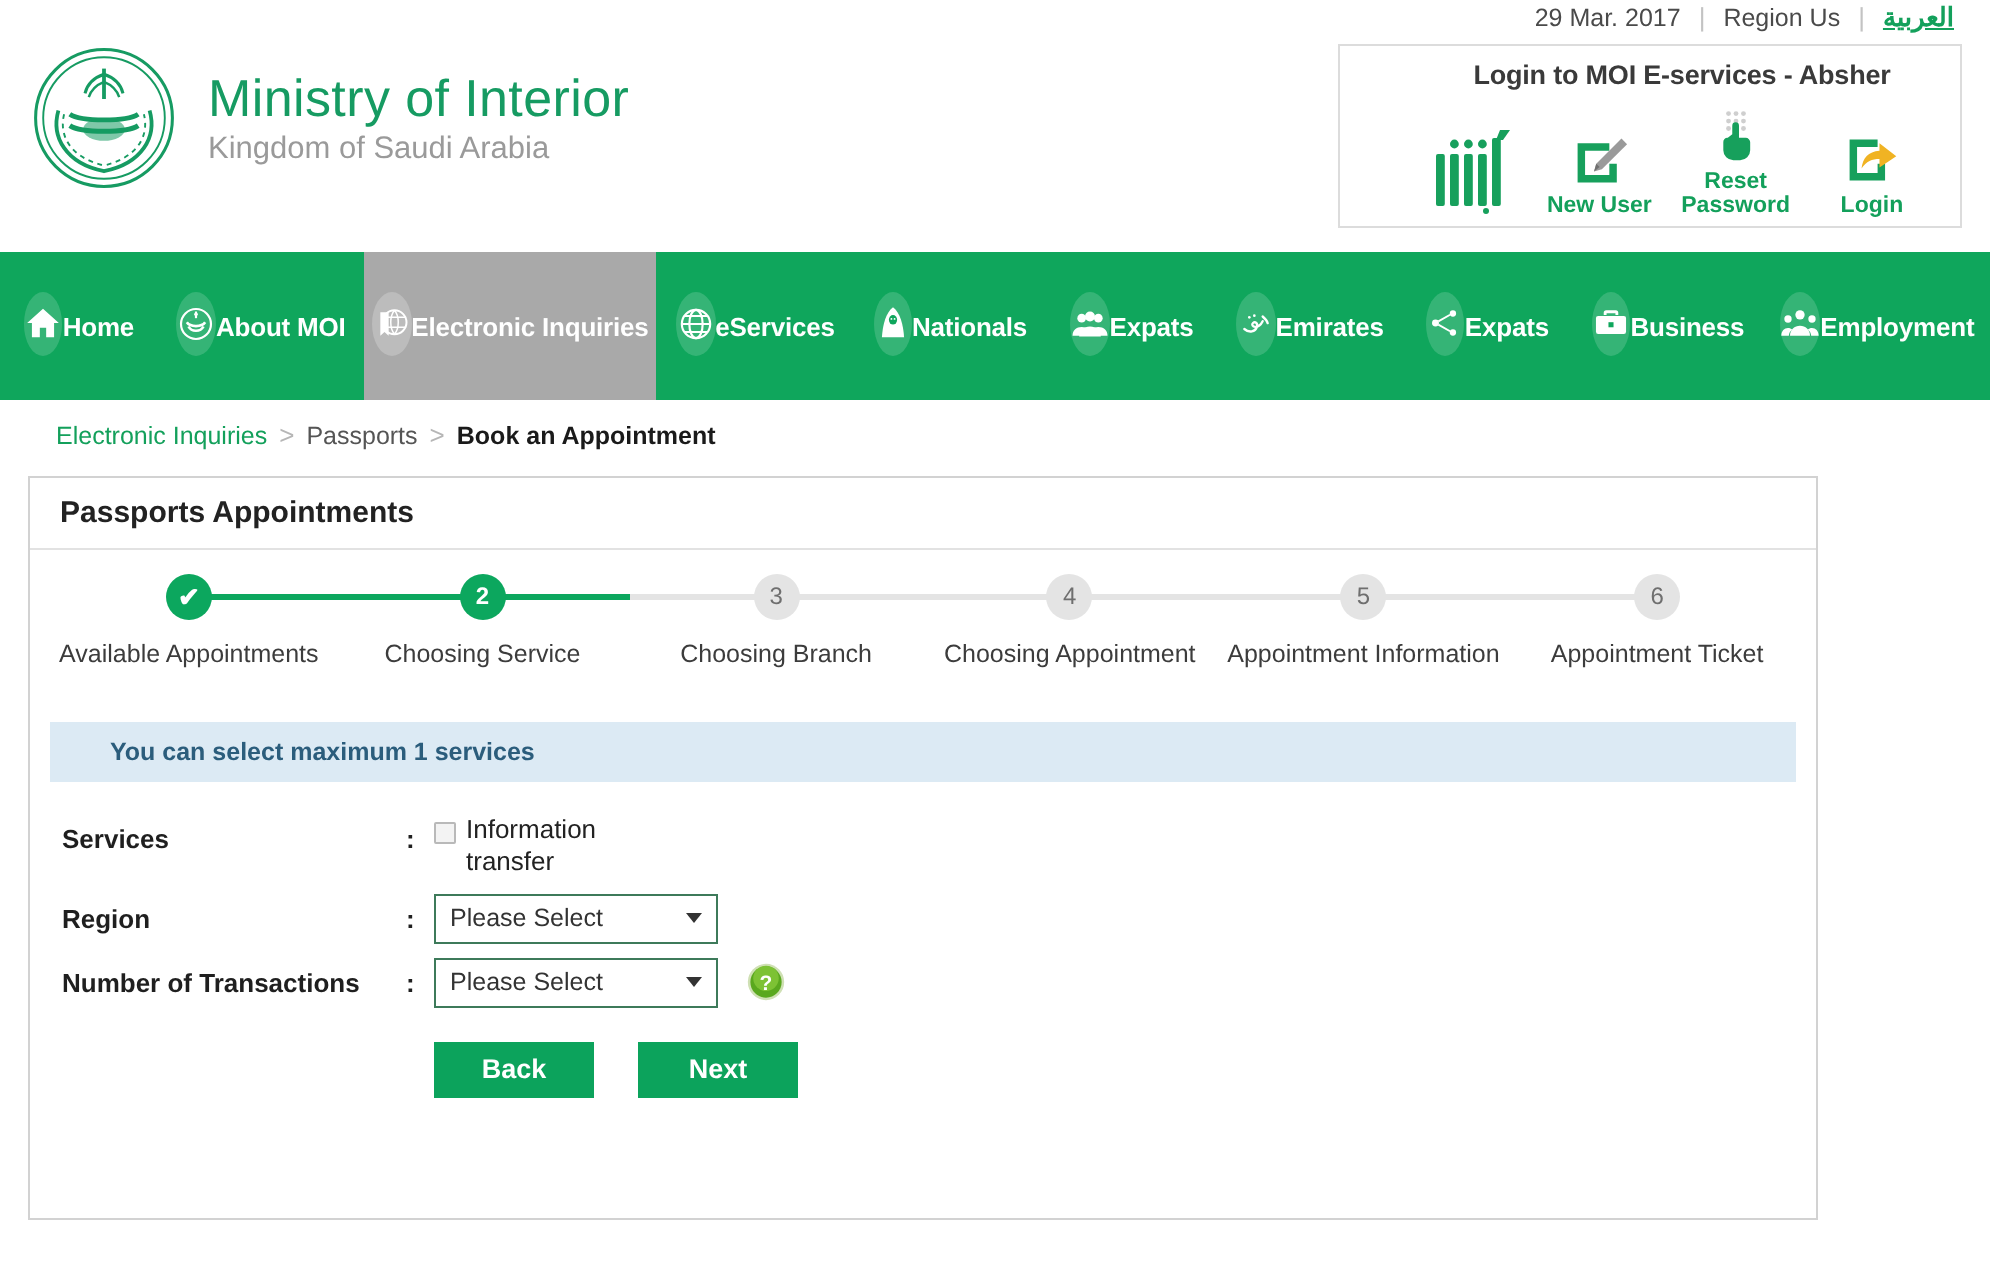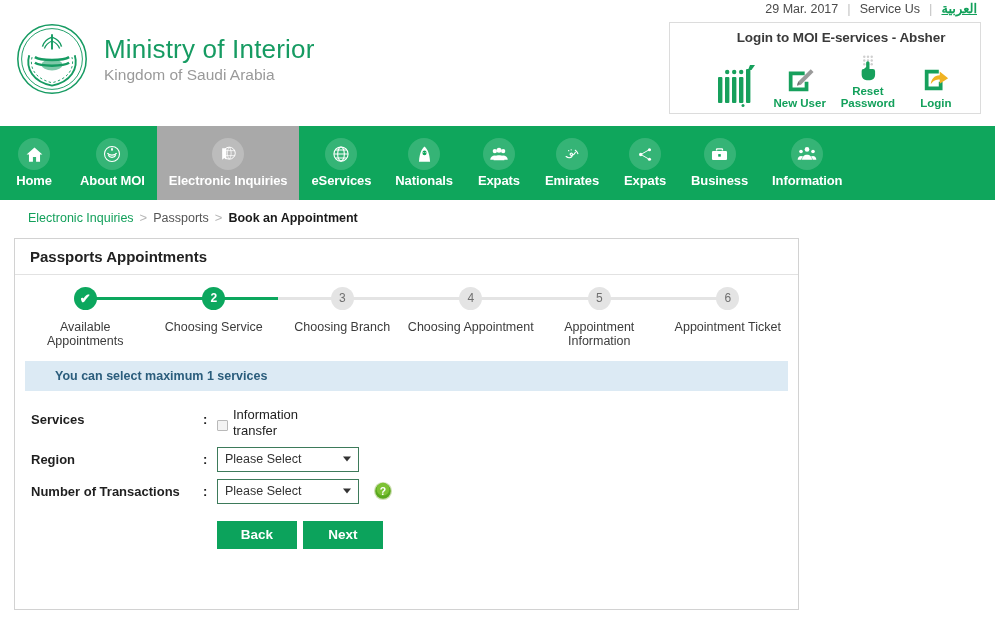--- a/index.html
+++ b/index.html
@@ -51,21 +51,21 @@
   .absher-item { text-align: center; width: 76px; }
   .absher-item .ico { height: 34px; display:flex; align-items:flex-end; justify-content:center; }
   .absher-item .lbl { font-size: 11.5px; font-weight: bold; color: #13a05b; margin-top: 3px; }
 
   
   .nav {
     position: absolute; top: 126px; left: 0; width: 995px; height: 74px;
     background: #0FA65C; display: flex; align-items: stretch;
   }
   .nav-item {
-    display: flex; flex-direction: column; align-items: center; justify-content: center;
+    display: flex; flex-direction: row; align-items: center; justify-content: center;
     padding: 0 12px; min-width: 68px; cursor: pointer; position: relative;
   }
   .nav-item.active { background: #a9a9a9; }
   .nav-icon {
     width: 32px; height: 32px; border-radius: 50%;
     background: rgba(255,255,255,0.16);
     display:flex; align-items:center; justify-content:center; margin-bottom: 3px;
   }
   .nav-item.active .nav-icon { background: rgba(255,255,255,0.22); }
   .nav-label { color: #fff; font-size: 13px; font-weight: bold; white-space: nowrap; letter-spacing: -0.1px; }
@@ -77,21 +77,21 @@
     font-size: 12.5px; display: flex; align-items: center; gap: 6px;
   }
   .bc-link { color: #13a05b; text-decoration: none; }
   .bc-link.plain { color: #555; }
   .bc-sep { color: #b6b6b6; font-size: 13px; }
   .bc-current { color: #1a1a1a; font-weight: bold; }
 
   
   .panel {
     position: absolute; top: 238px; left: 14px;
-    width: 785px; height: 372px;
+    width: 895px; height: 372px;
     border: 1px solid #d2d2d2; background: #fff;
   }
   .panel-header {
     height: 36px; border-bottom: 1px solid #e2e2e2;
     display: flex; align-items: center; padding-left: 15px;
     font-size: 15px; font-weight: bold; color: #222;
   }
 
   
   .stepper { position: relative; height: 72px; margin: 12px 6px 0 6px; }
@@ -124,55 +124,55 @@
   
   .form { margin: 16px 0 0 16px; }
   .form-row { display: flex; align-items: flex-start; margin-bottom: 7px; }
   .form-label {
     width: 172px; font-size: 13px; font-weight: bold; color: #1f1f1f;
     padding-top: 5px;
   }
   .form-colon { width: 14px; font-size: 13px; font-weight: bold; color: #1f1f1f; padding-top: 5px; }
   .form-field { display: flex; align-items: center; }
 
-  .chk-wrap { display: flex; align-items: center; max-width: 80px; }
+  .chk-wrap { display: flex; align-items: flex-start; max-width: 80px; }
   .chk {
     width: 11px; height: 11px; border: 1px solid #b9b9b9; background: #f3f3f3;
     margin-top: 4px; margin-right: 5px; flex: 0 0 11px; border-radius: 1px;
   }
   .chk-label { font-size: 13px; color: #222; line-height: 1.26; }
 
   .select {
     width: 142px; height: 25px; border: 1px solid #3d7a5a; background: #fff;
     font-size: 12.5px; color: #333; display: flex; align-items: center;
     padding: 0 16px 0 7px; position: relative; border-radius: 0;
   }
   .select .arrow {
     position: absolute; right: 7px; top: 50%; transform: translateY(-50%);
     width: 0; height: 0; border-left: 4px solid transparent; border-right: 4px solid transparent;
     border-top: 5px solid #333;
   }
   .help-icon { margin-left: 14px; width: 20px; height: 20px; }
 
-  .btn-row { margin-top: 17px; margin-left: 186px; display: flex; gap: 6px; }
+  .btn-row { margin-top: 17px; margin-left: 186px; display: flex; gap: 22px; }
   .btn {
     background: #0CA35C; color: #fff; border: 0;
     width: 80px; height: 28px; font-size: 13.5px; font-weight: bold;
     font-family: "Liberation Sans", sans-serif; cursor: pointer; border-radius: 0;
   }
 </style>
 </head>
 <body>
 
 <div class="page">
 
   <div class="utility-bar">
     <span class="u-item">29 Mar. 2017</span>
     <span class="u-sep">|</span>
-    <a class="u-item u-link" href="#">Service Us</a>
+    <a class="u-item u-link" href="#">Region Us</a>
     <span class="u-sep">|</span>
     <a class="u-ar" href="#">العربية</a>
   </div>
 
   <div class="header">
 
     <div class="logo-wrap">
       <span class="emblem">
         <svg viewBox="0 0 80 80" width="76" height="76">
           <circle cx="40" cy="40" r="36" fill="none" stroke="#169B62" stroke-width="1.6"></circle>
@@ -376,21 +376,21 @@
       <span class="nav-icon">
         <svg viewBox="0 0 24 24" width="20" height="20" fill="#fff">
           <circle cx="12" cy="6.5" r="2.8"></circle>
             <circle cx="4.8" cy="9" r="2.2"></circle>
             <circle cx="19.2" cy="9" r="2.2"></circle>
           <path d="M6 19 c0 -3.6 2.7 -6 6 -6 c3.3 0 6 2.4 6 6 Z"></path>
           <path d="M0.8 19 c0 -2.8 1.8 -4.6 4 -4.6 c1 0 1.9 .35 2.6 1 C6 16.2 5.4 17.5 5.3 19 Z"></path>
           <path d="M23.2 19 c0 -2.8 -1.8 -4.6 -4 -4.6 c-1 0 -1.9 .35 -2.6 1 C18 16.2 18.6 17.5 18.7 19 Z"></path>
         </svg>
       </span>
-      <span class="nav-label">Information</span>
+      <span class="nav-label">Employment</span>
     </div>
 
     <div class="nav-fill"></div>
   </div>
 
   <div class="breadcrumb">
     <a class="bc-link" href="#">Electronic Inquiries</a>
     <span class="bc-sep">&gt;</span>
     <a class="bc-link plain" href="#">Passports</a>
     <span class="bc-sep">&gt;</span>

